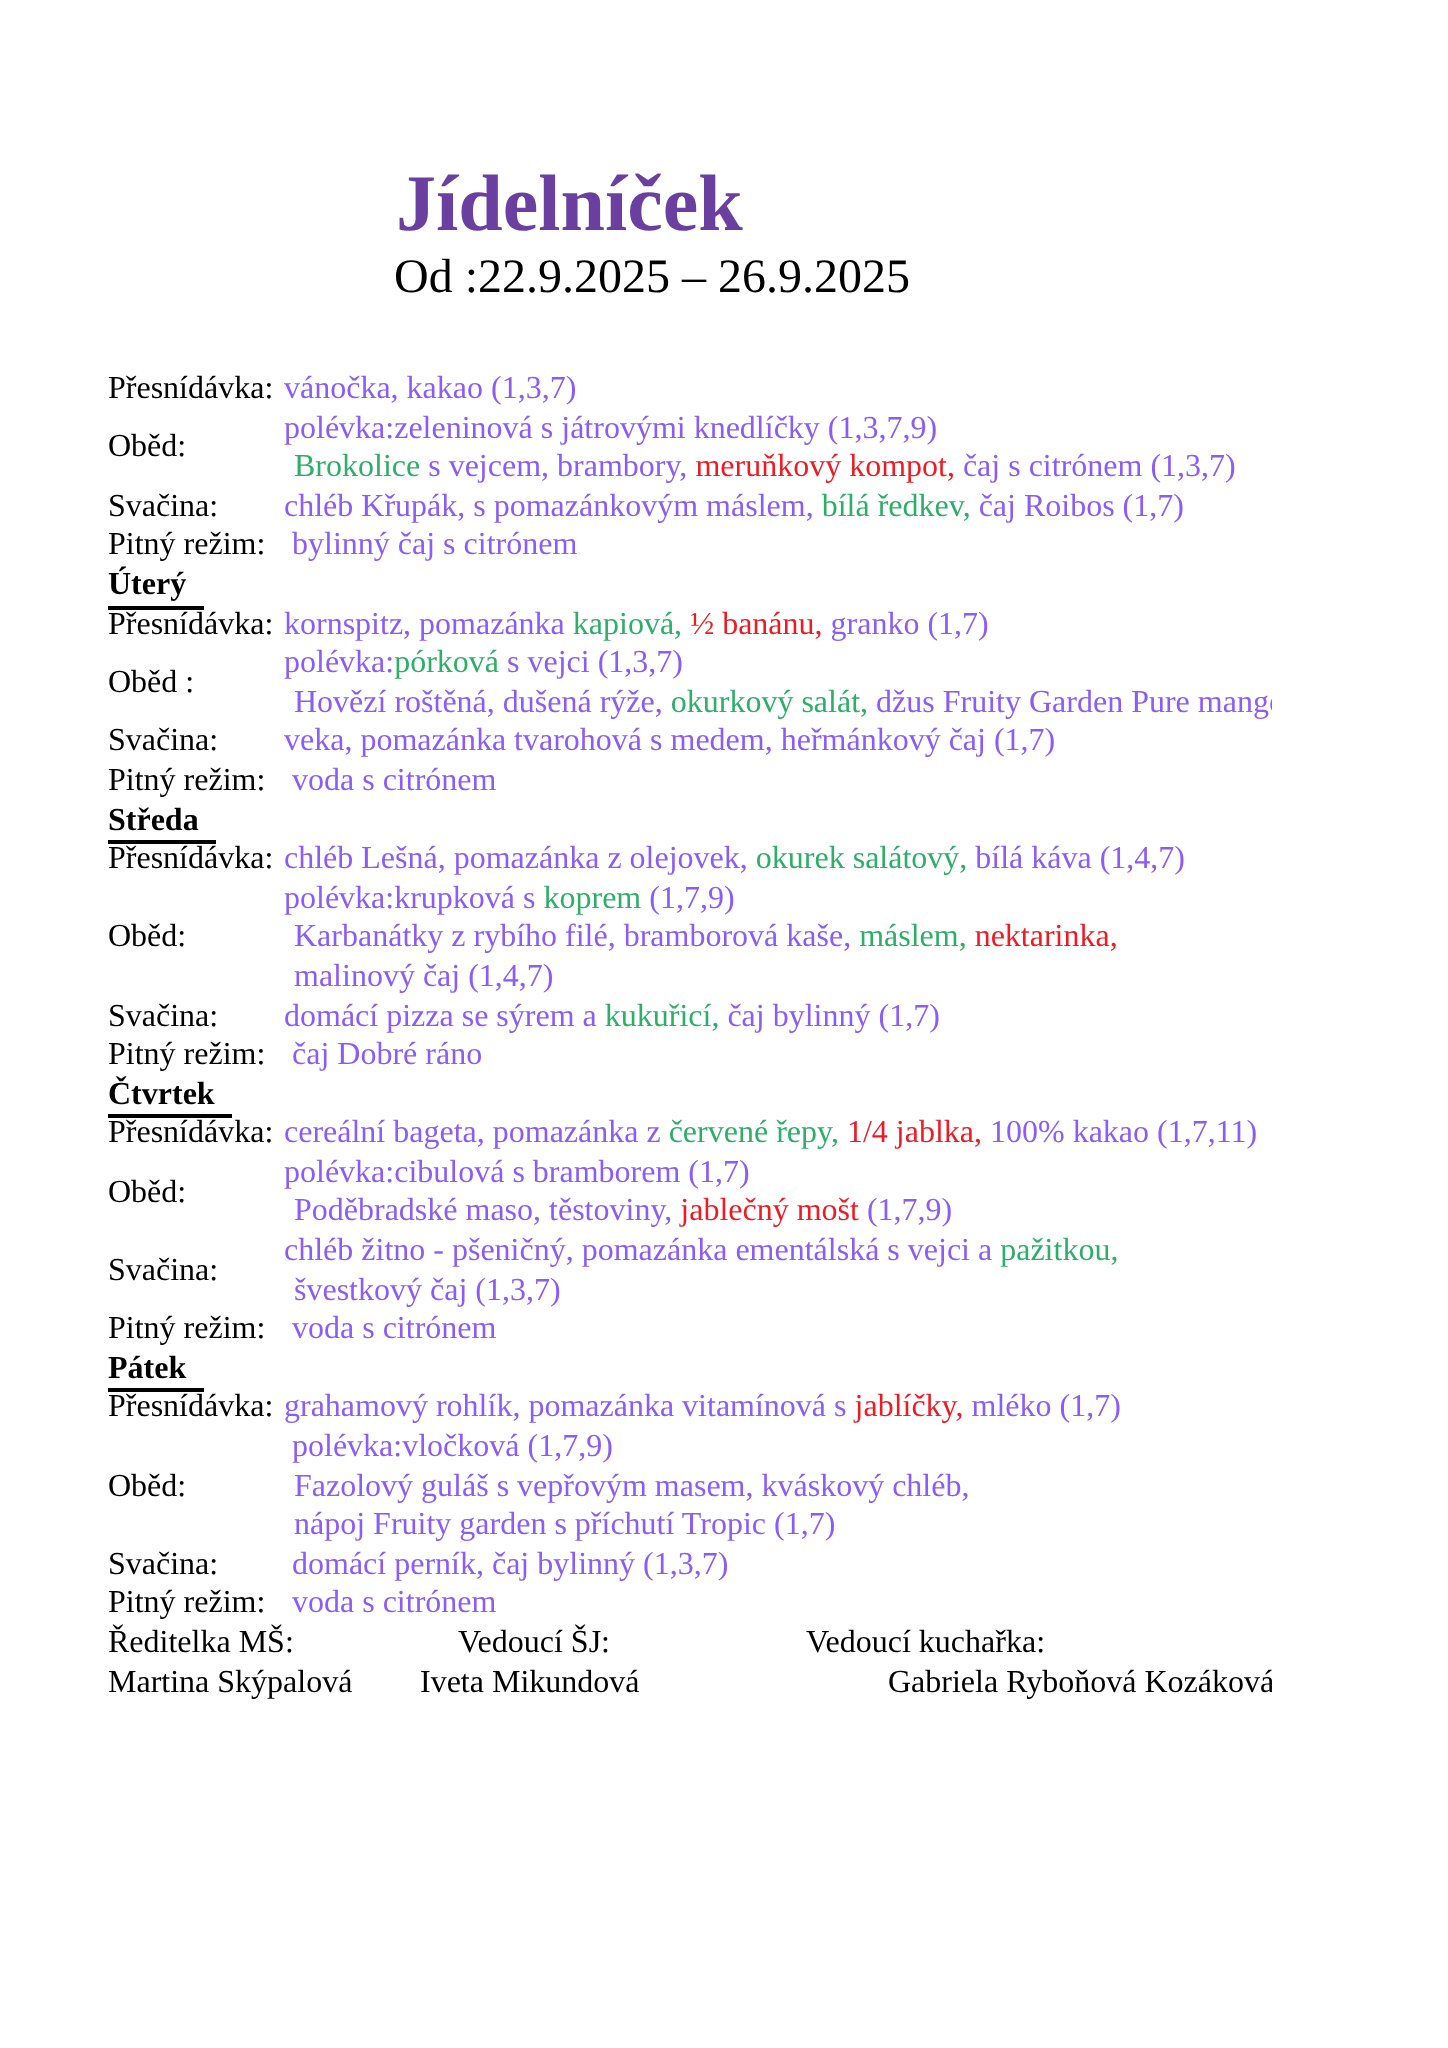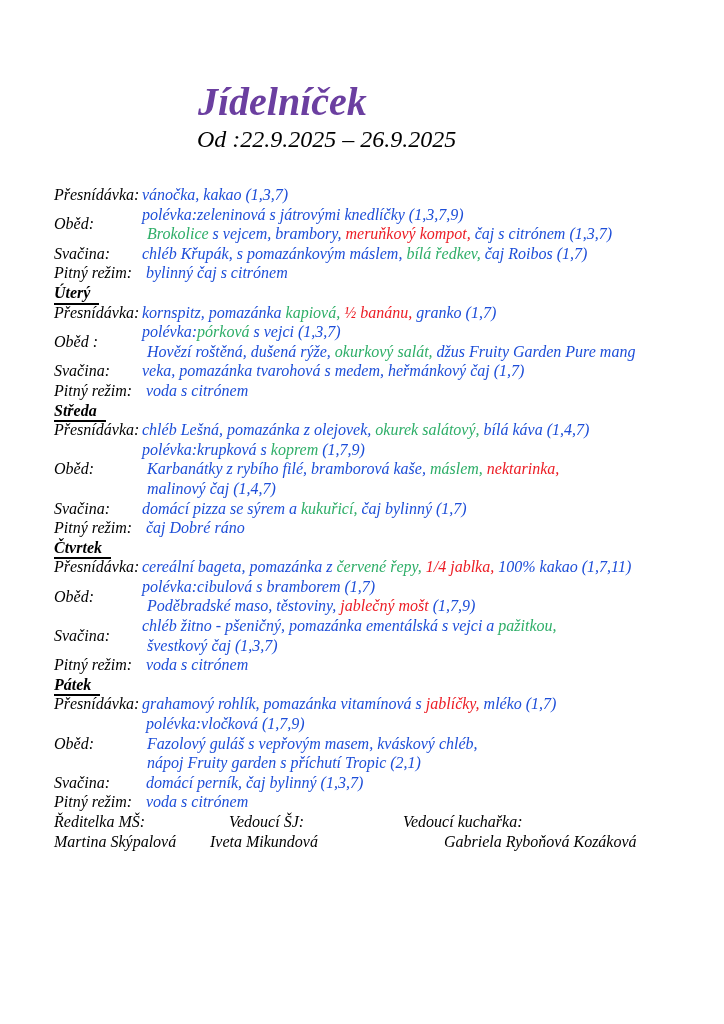--- a/index.html
+++ b/index.html
@@ -3,21 +3,20 @@
 <meta charset="utf-8">
 <style>
   html,body{margin:0;padding:0;background:#fff;}
   .page{
     position:relative;
     width:636px;height:1024px;
     background:#ffffff;
     overflow:hidden;
     font-family:"Liberation Serif","DejaVu Serif",serif;
     color:#000;
-    font-style:italic;
   }
   .doc-title{
     position:absolute;left:198px;top:80px;
     font-size:40px;line-height:44px;font-weight:bold;
   }
   .doc-subtitle{
     position:absolute;left:197px;top:124px;
     font-size:24px;line-height:30px;
   }
   .menu-body{
@@ -29,21 +28,21 @@
     display:inline-block;
     font-weight:bold;
     border-bottom:2px solid #000;
     padding-right:9px;
   }
   .meal-row{display:flex;align-items:center;}
   .meal-label{flex:0 0 88px;white-space:pre;}
   .meal-content{flex:1 1 auto;min-width:0;}
   .meal-line{white-space:pre-wrap;}
   .meal-line.cont{margin-left:5px;}
-  .seg.k{color:#1d4ed8;}
+  .seg.k{color:#8b5cf6;}
   .seg.g{color:var(--green,#2EAE68);}
   .seg.r{color:var(--red,#EC1C24);}
   .sig-row{position:relative;height:19.6px;}
   .sig-row span{position:absolute;top:0;white-space:pre;}
   .sig-labels .s0{left:0;}
   .sig-labels .s1{left:175px;}
   .sig-labels .s2{left:349px;}
   .sig-names .s0{left:0;}
   .sig-names .s1{left:156px;}
   .sig-names .s2{left:353px;margin-left:37px;}
@@ -178,21 +177,21 @@
             <div class="meal-label">Přesnídávka:</div>
             <div class="meal-content">
               <div class="meal-line"><span class="seg k">grahamový rohlík, pomazánka vitamínová s </span><span class="seg r">jablíčky,</span><span class="seg k"> mléko (1,7)</span></div>
             </div>
           </div>
           <div class="meal-row">
             <div class="meal-label">Oběd:</div>
             <div class="meal-content">
               <div class="meal-line"><span class="seg k"> polévka:vločková (1,7,9)</span></div>
               <div class="meal-line cont"><span class="seg k">Fazolový guláš s vepřovým masem, kváskový chléb,</span></div>
-              <div class="meal-line cont"><span class="seg k">nápoj Fruity garden s příchutí Tropic (2,1)</span></div>
+              <div class="meal-line cont"><span class="seg k">nápoj Fruity garden s příchutí Tropic (1,7)</span></div>
             </div>
           </div>
           <div class="meal-row">
             <div class="meal-label">Svačina:</div>
             <div class="meal-content">
               <div class="meal-line"><span class="seg k"> domácí perník, čaj bylinný (1,3,7)</span></div>
             </div>
           </div>
           <div class="meal-row">
             <div class="meal-label">Pitný režim:</div>

